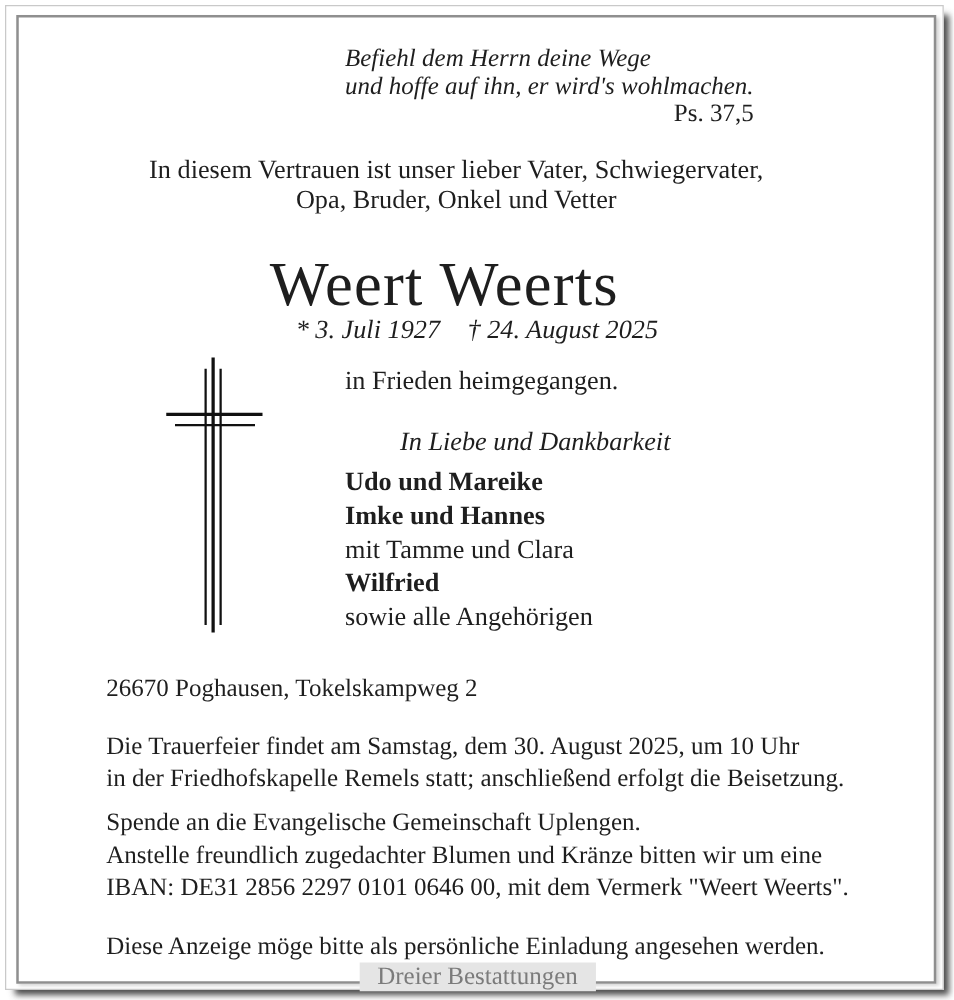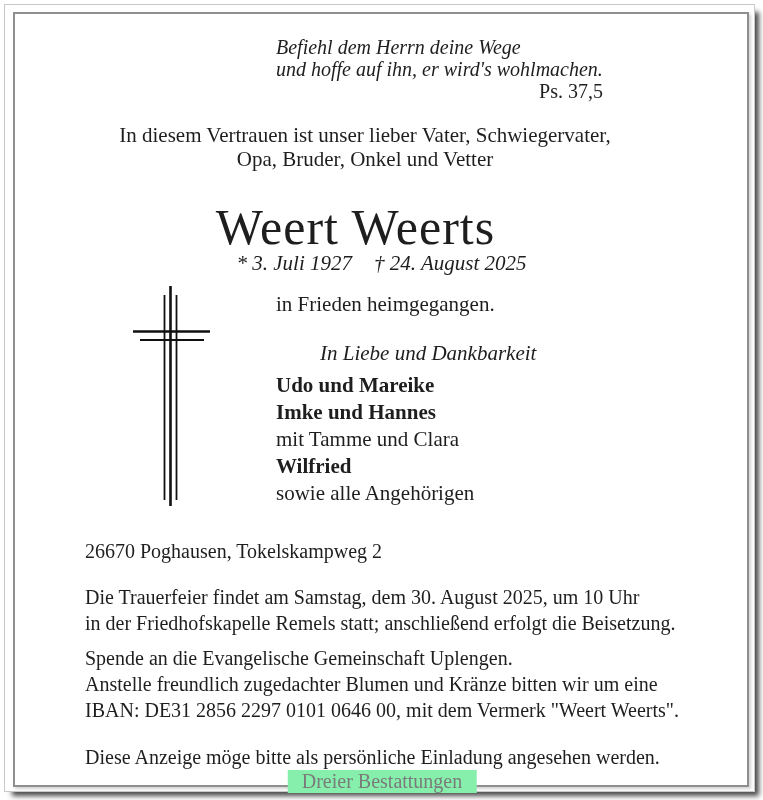--- a/index.html
+++ b/index.html
@@ -49,21 +49,21 @@
   .liebe{left:276px;top:341px;font-size:21px;font-style:italic;margin-left:44px;}
   .family{left:276px;top:372px;font-size:21px;line-height:27px;}
   .family .bold{font-weight:bold;}
   .addr{left:85px;top:540px;font-size:20px;text-align:right;}
   .para{left:85px;font-size:20px;line-height:26px;}
   .p-funeral{top:584px;}
   .p-donation{top:645px;}
   .p-invite{top:732px;margin-top:12px;}
   .footer-label{
     left:382px;top:770px;transform:translateX(-50%);
-    background:#86efac;
+    background:#e5e5e5;
     padding:0 14px;
     font-size:20px;color:#7b7b7b;
     white-space:nowrap;
     z-index:2;
   }
 </style>
 </head>
 <body>
 
 <div class="stage">

